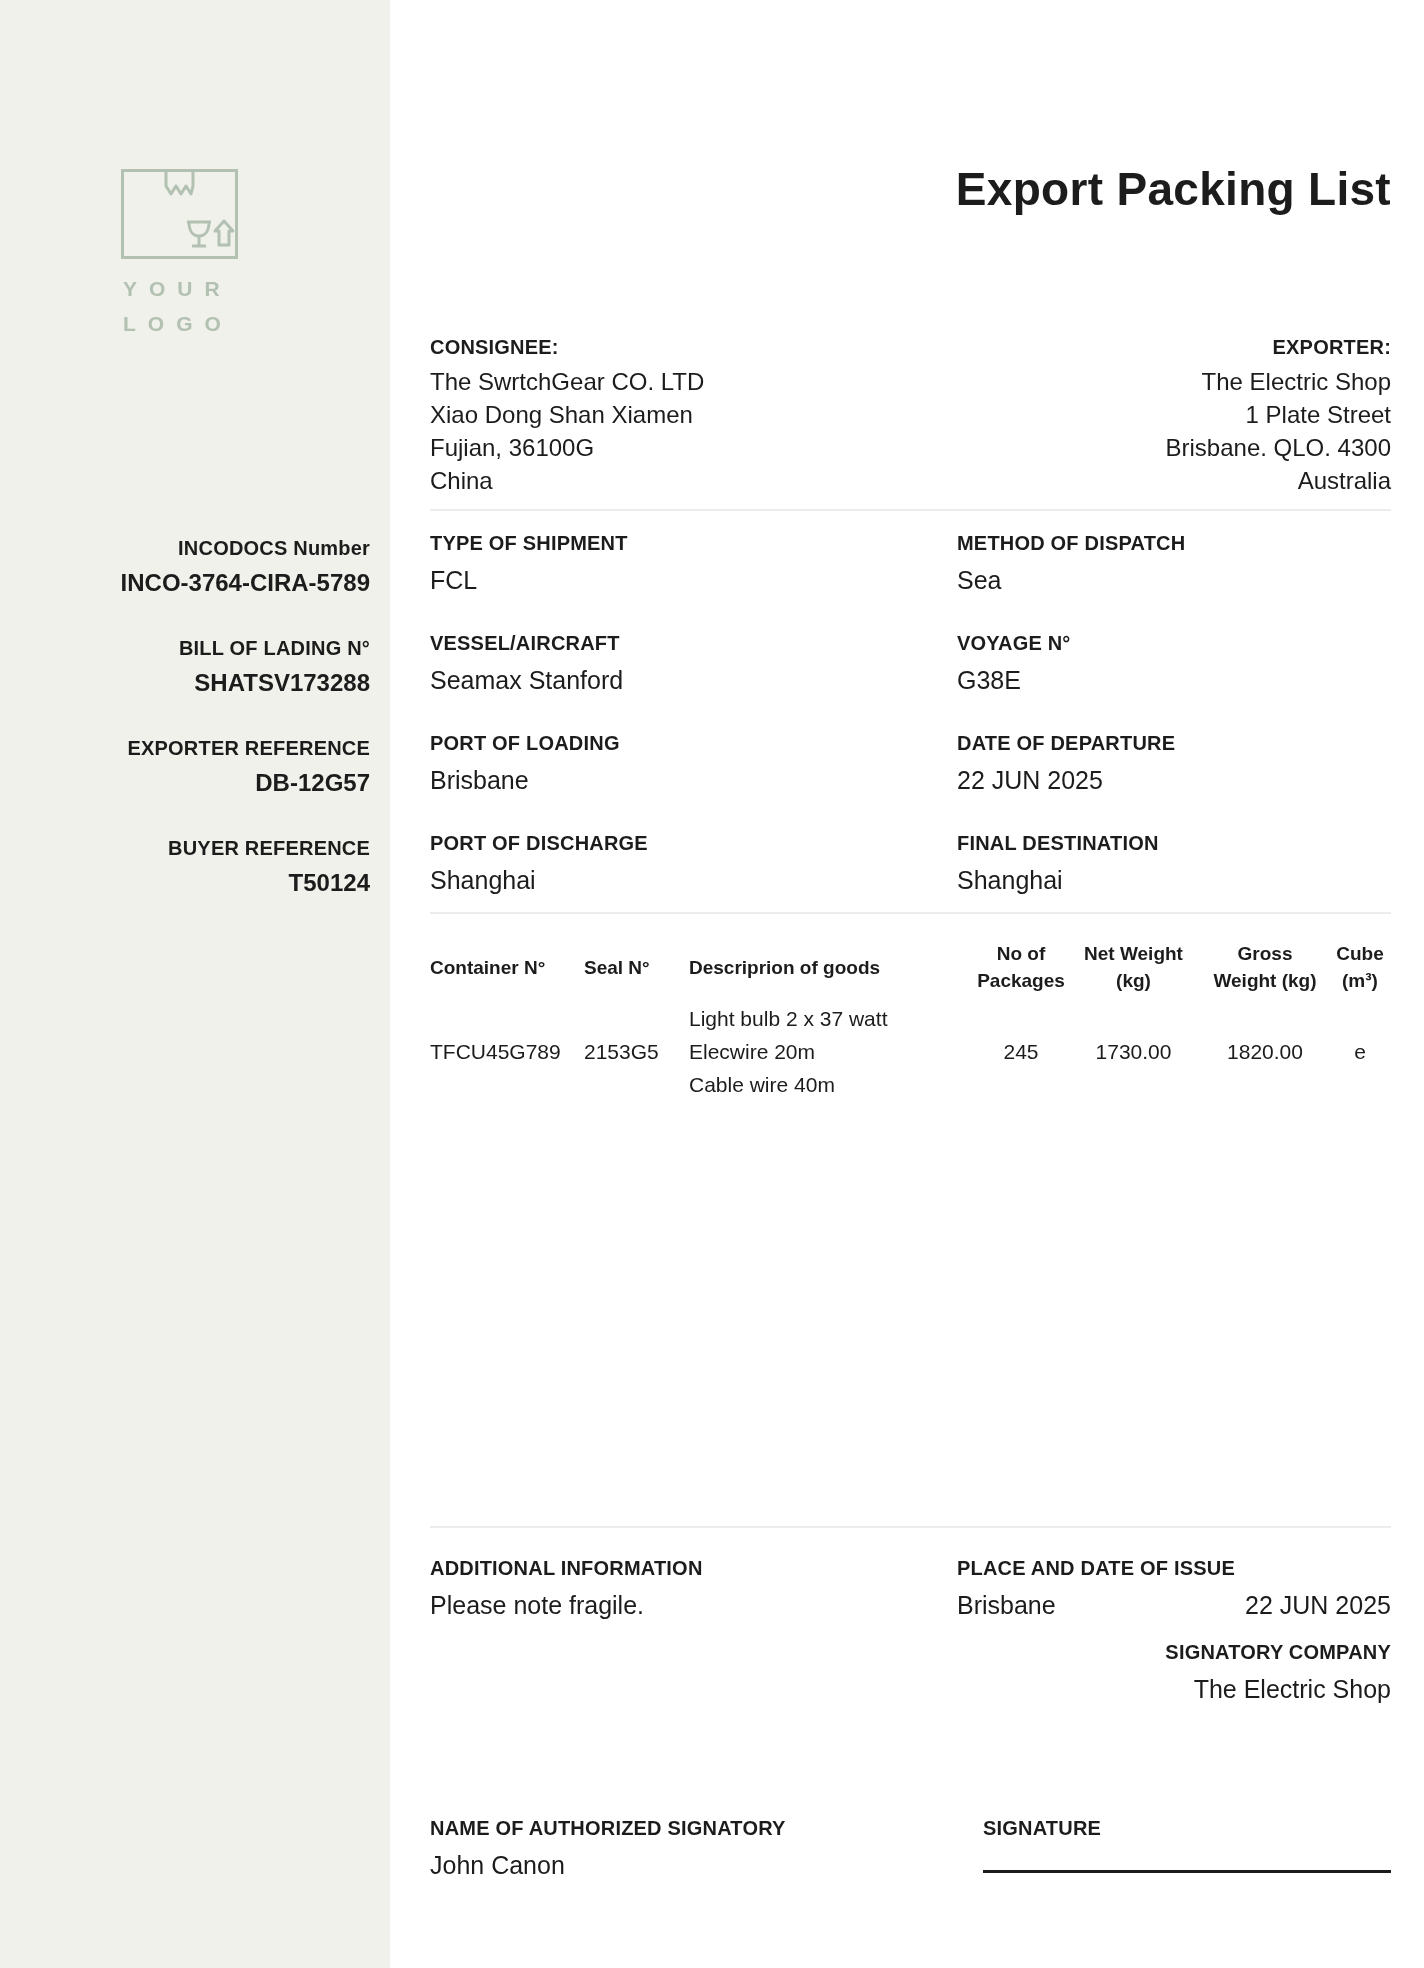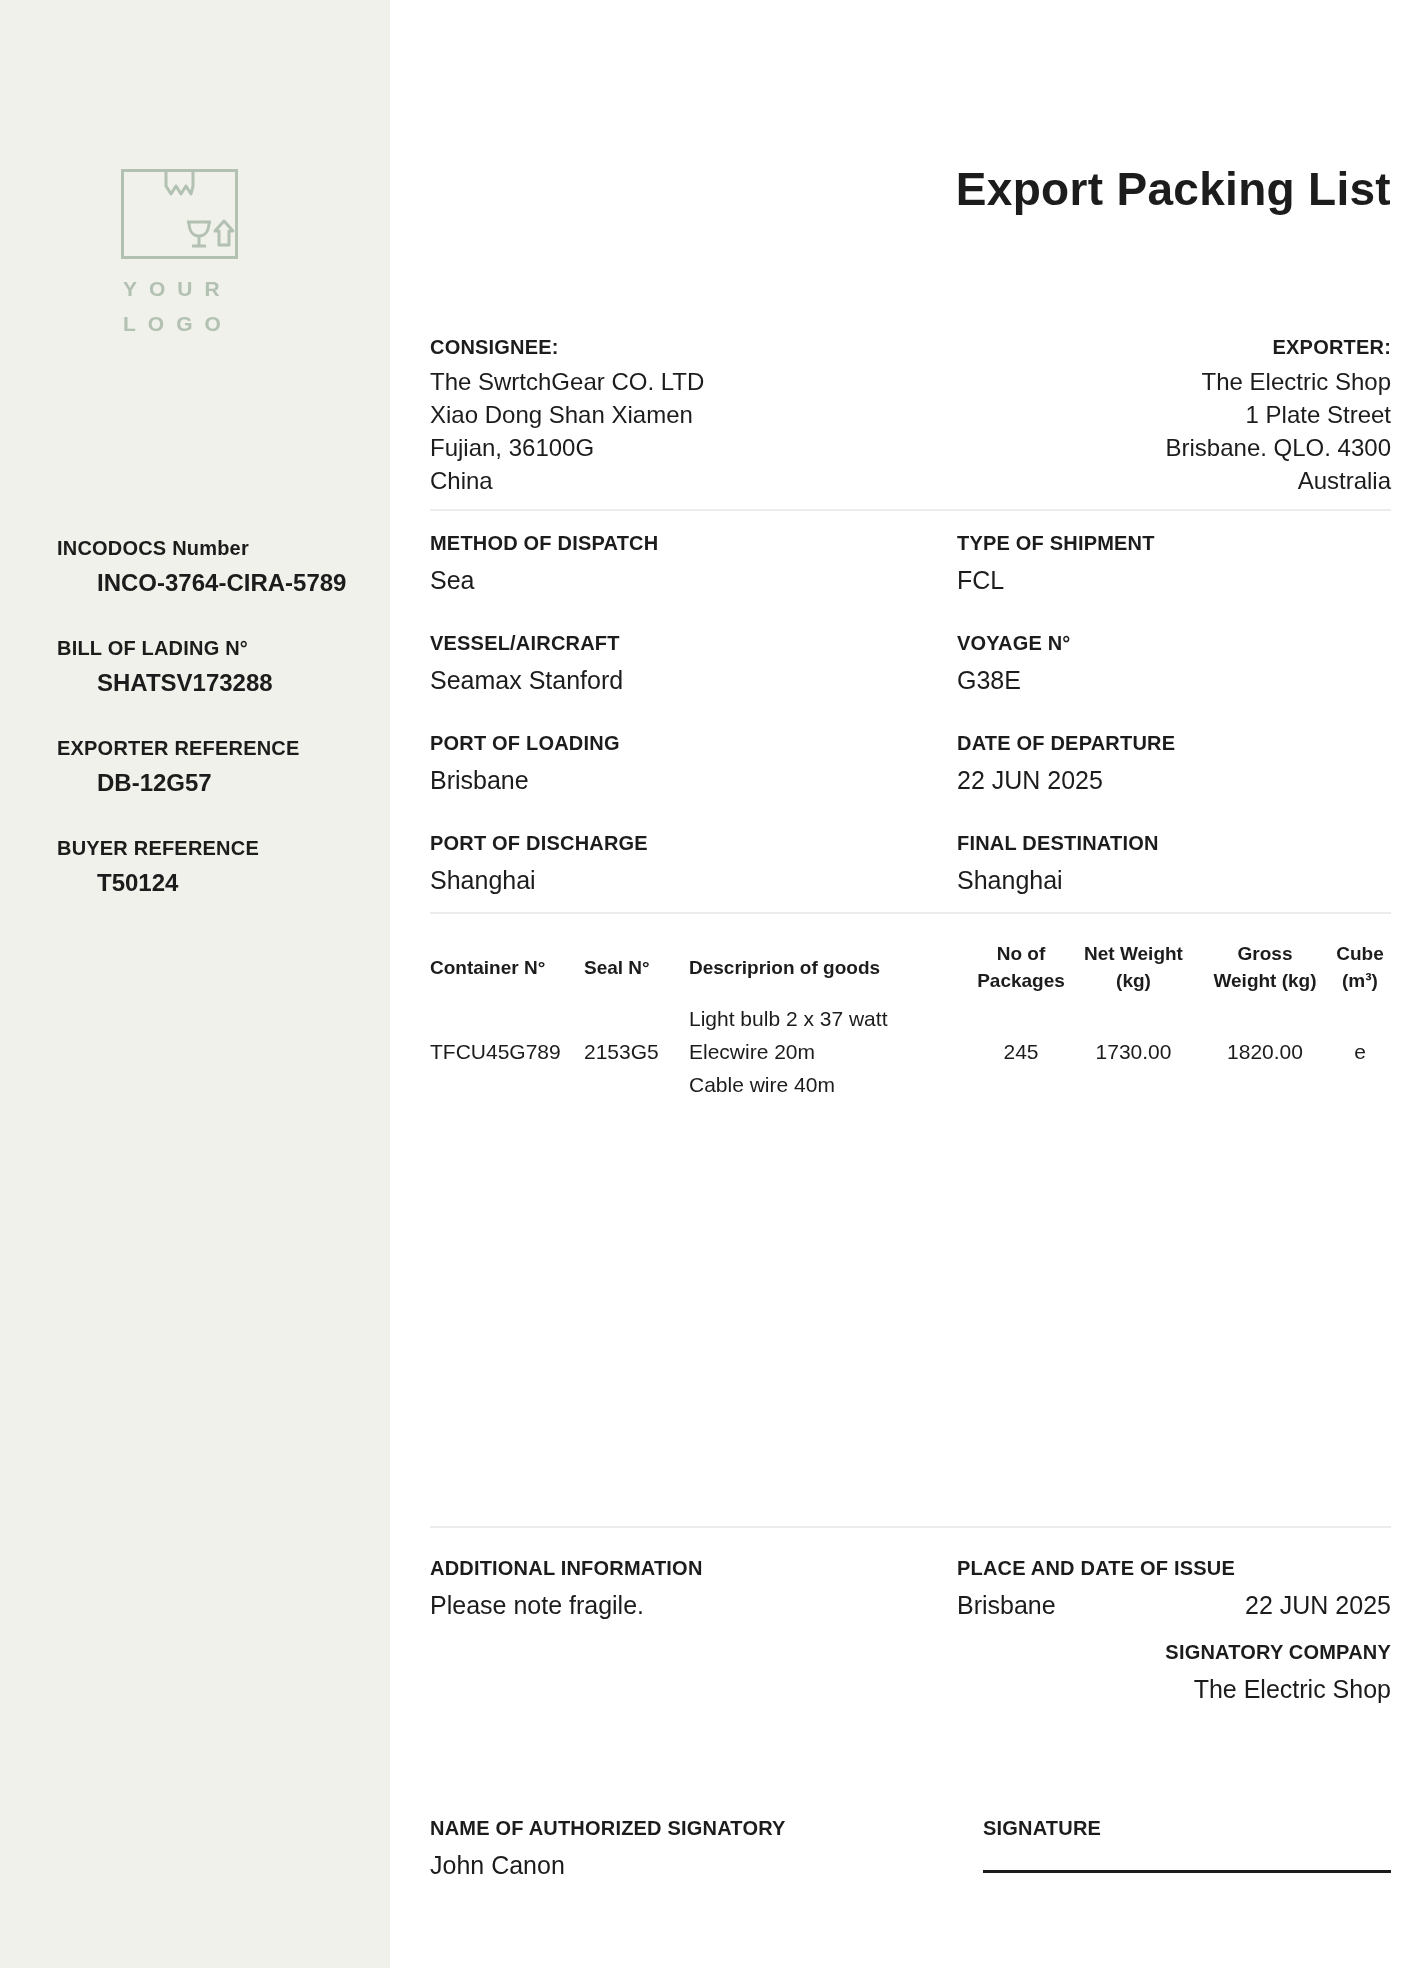--- a/index.html
+++ b/index.html
@@ -17,21 +17,21 @@
     width: 390px; height: 100%; flex-shrink: 0;
     background: #f0f1ea;
     padding: 169px 20px 0 57px;
   }
   .logo-mark { margin-left: 64px; display: block; }
   .logo-text {
     margin-left: 66px; margin-top: 12px;
     color: #b2c1b2; font-size: 21px; font-weight: 700;
     letter-spacing: 12px; line-height: 35px;
   }
-  .side-fields { margin-top: 195px; }
+  .side-fields { margin-top: 195px; text-align: right; }
   .side-field { margin-bottom: 38px; }
   .side-label { font-size: 20px; font-weight: 700; line-height: 24px; letter-spacing: 0.2px; }
   .side-value { margin-top: 8px; font-size: 24px; font-weight: 700; line-height: 30px; margin-left: 40px; }
 
   
   .main { flex: 1; padding: 0 89px 0 40px; }
   .doc-title {
     margin-top: 163px; text-align: right;
     font-size: 46px; font-weight: 700; line-height: 52px; letter-spacing: 0.3px;
   }
@@ -135,26 +135,26 @@
           <div>Australia</div>
         </div>
       </div>
     </section>
 
     <hr class="sep sep-1">
 
     <section>
       <div class="two-col ship-row-1">
         <div>
+          <div class="block-label">TYPE OF SHIPMENT</div>
+          <div class="field-value">FCL</div>
+        </div>
+        <div>
           <div class="block-label">METHOD OF DISPATCH</div>
           <div class="field-value">Sea</div>
-        </div>
-        <div>
-          <div class="block-label">TYPE OF SHIPMENT</div>
-          <div class="field-value">FCL</div>
         </div>
       </div>
       <div class="two-col ship-row-n">
         <div>
           <div class="block-label">VESSEL/AIRCRAFT</div>
           <div class="field-value">Seamax Stanford</div>
         </div>
         <div>
           <div class="block-label">VOYAGE N°</div>
           <div class="field-value">G38E</div>

